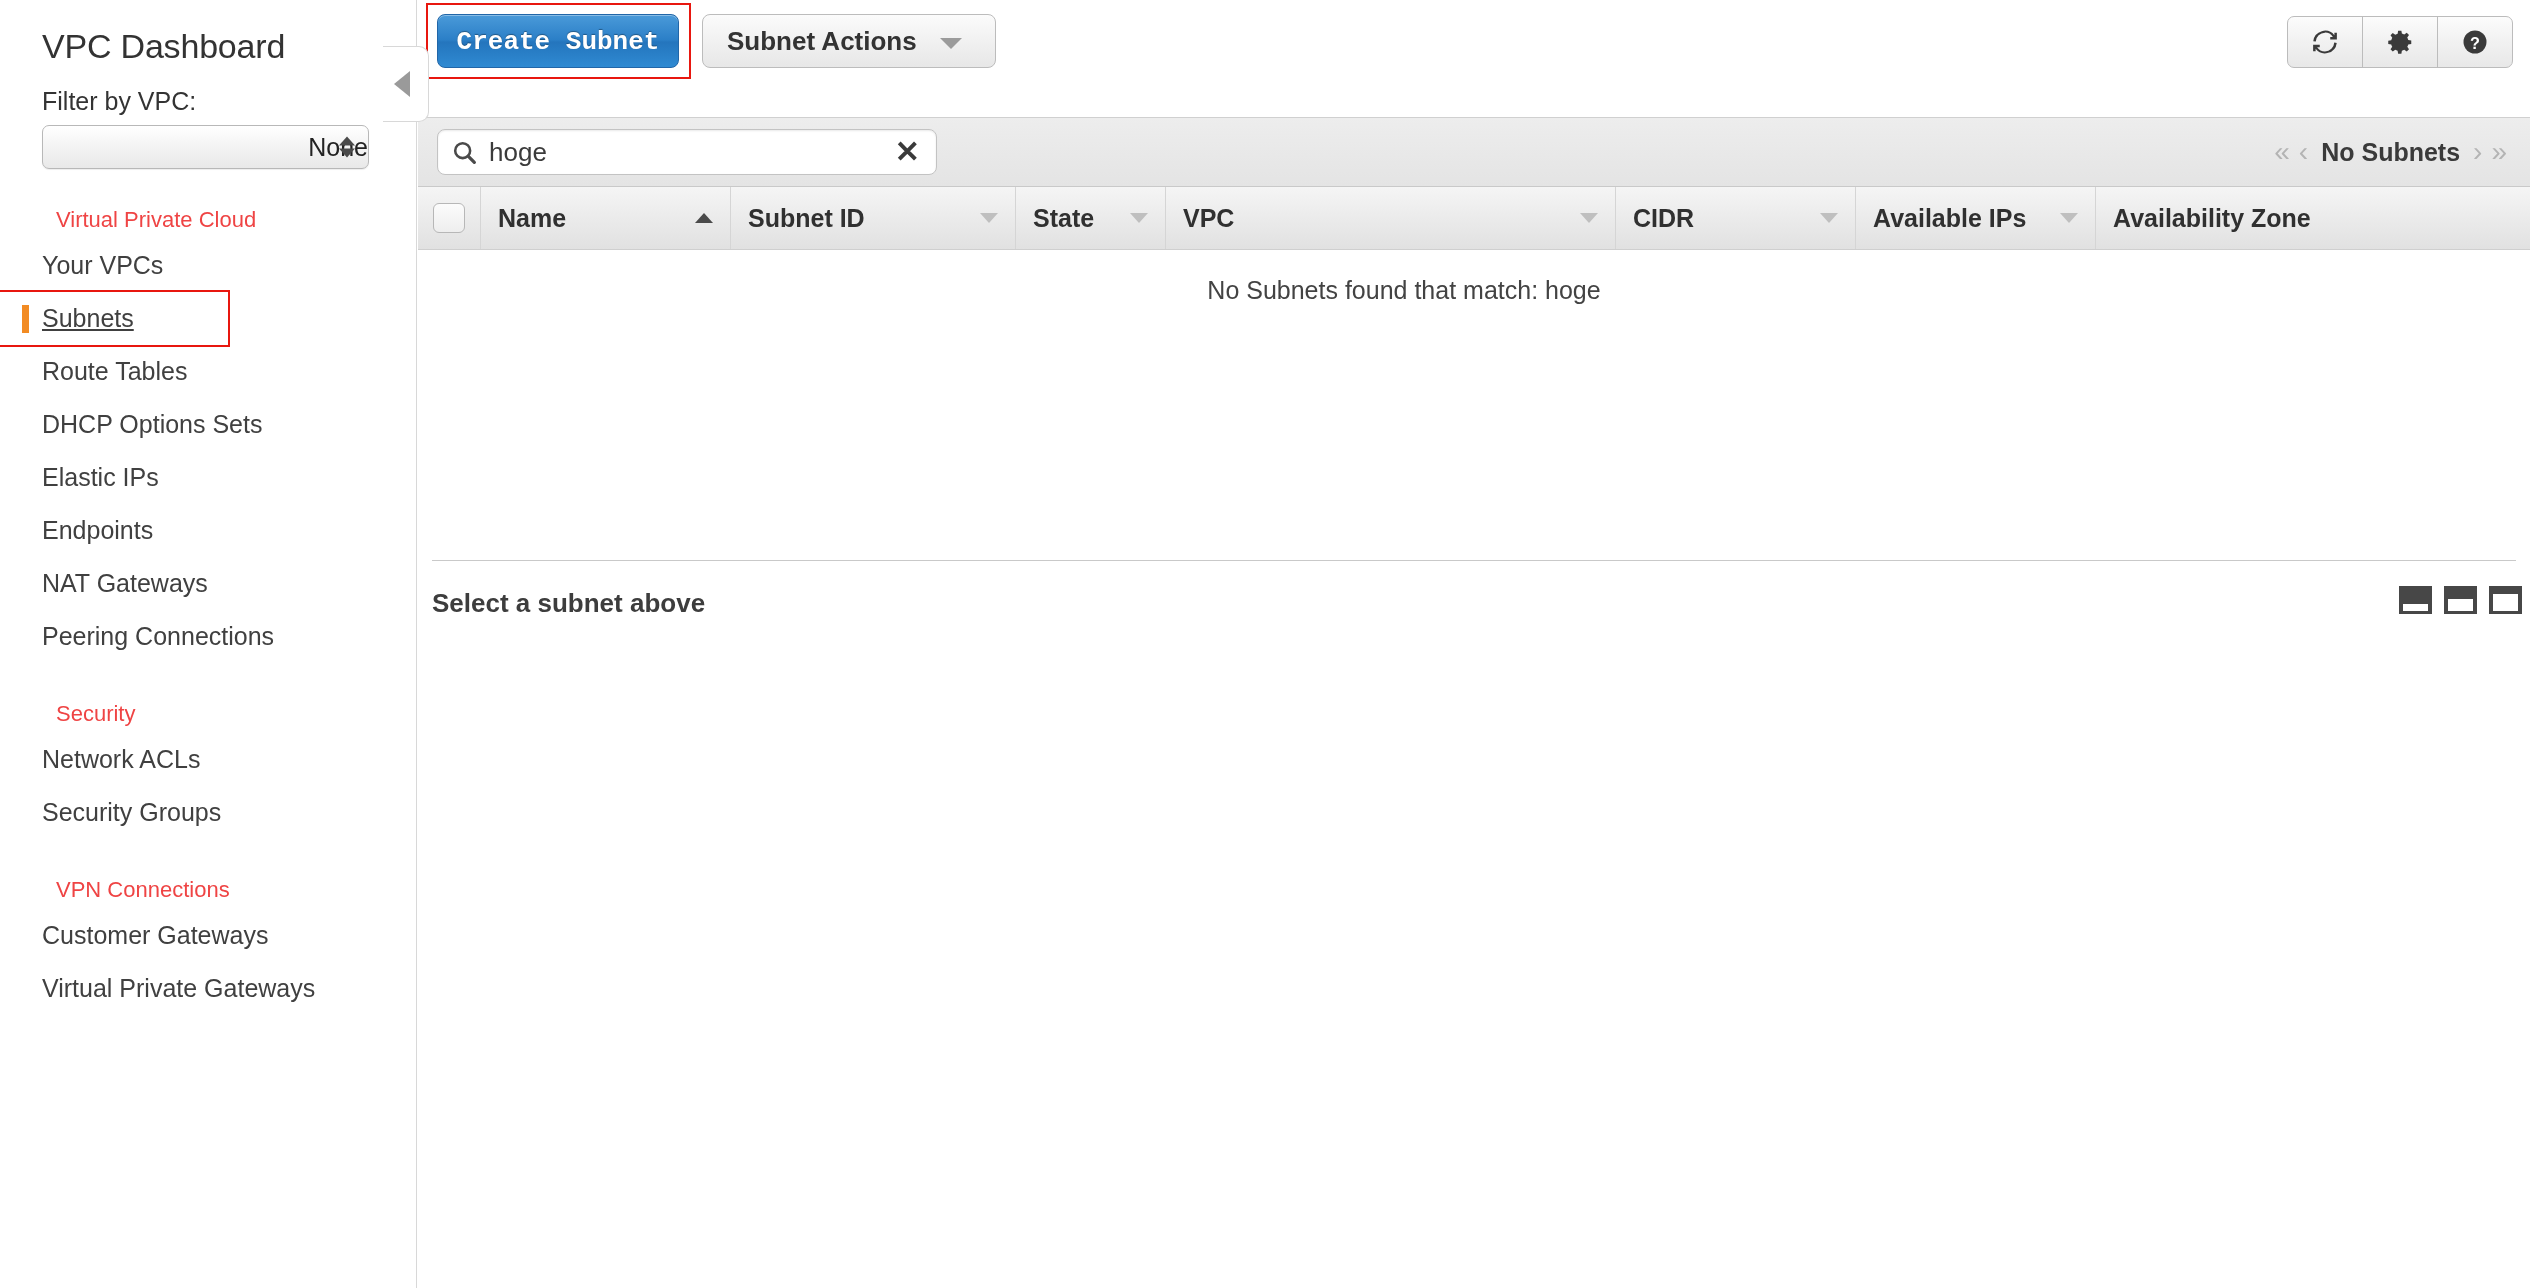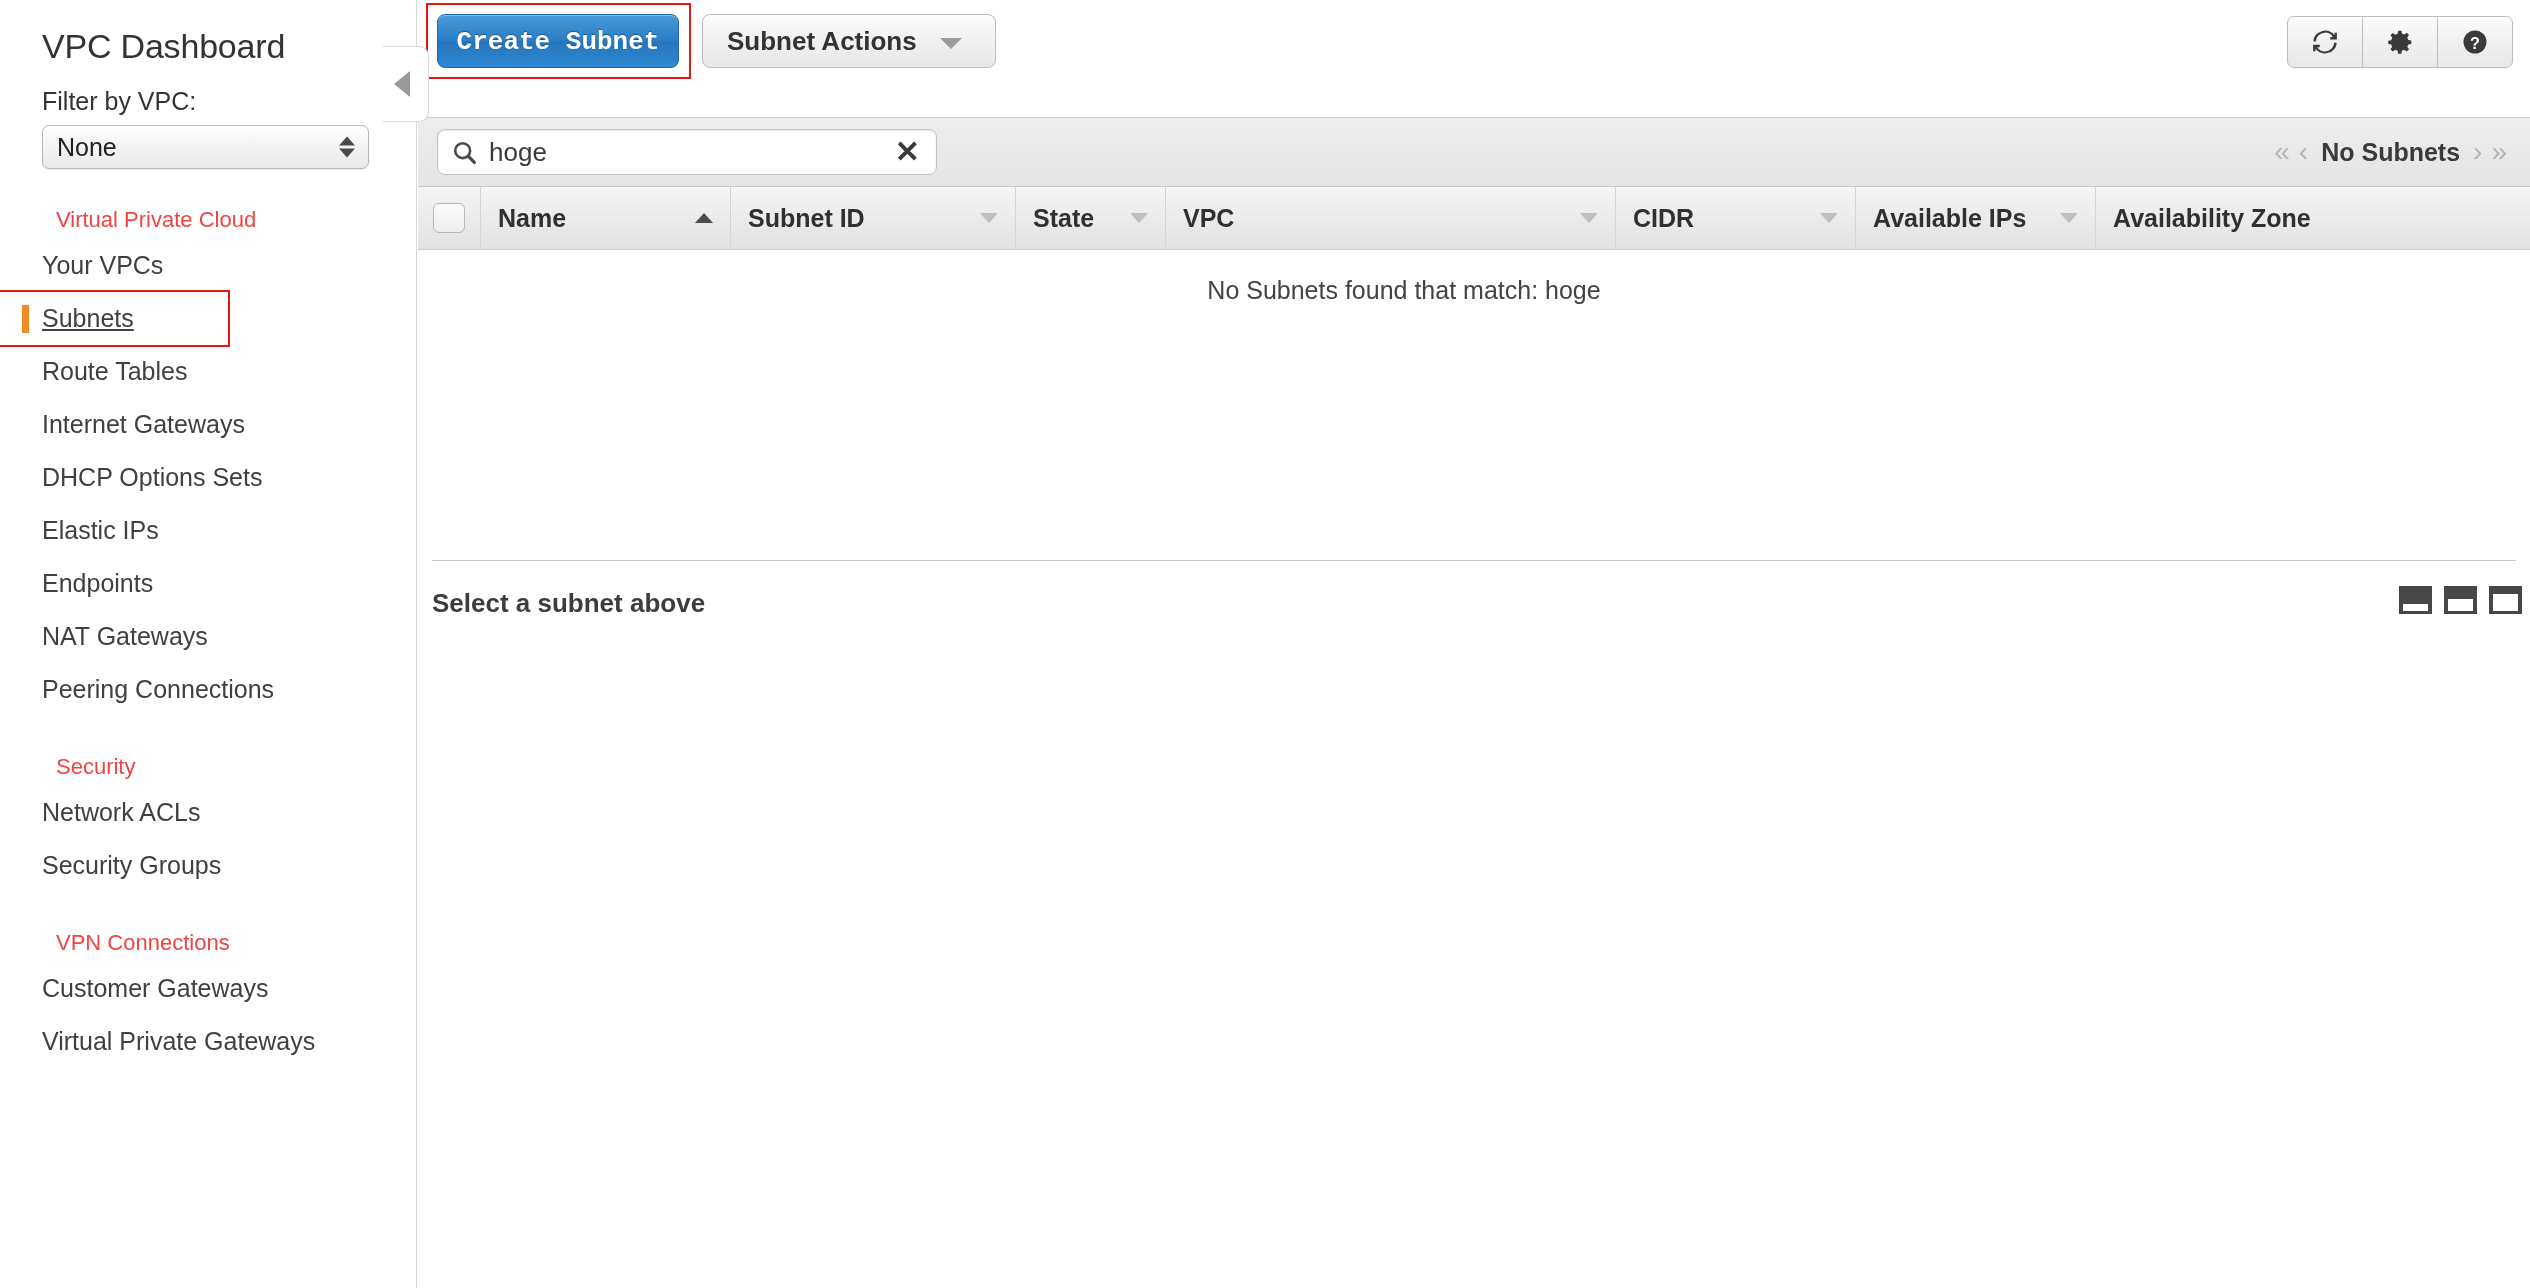--- a/index.html
+++ b/index.html
@@ -32,20 +32,21 @@
     padding: 27px 0 0 42px;
     letter-spacing: -0.2px;
   }
   #filter-label {
     font-size: 25px;
     color: #333333;
     padding: 21px 0 0 42px;
   }
   #vpc-filter-wrap {
     padding: 9px 0 0 42px;
+    text-align: right;
   }
   .select-box {
     width: 327px;
     height: 44px;
     box-sizing: border-box;
     border: 1px solid #b8b8b8;
     border-radius: 7px;
     background: linear-gradient(to bottom, #ffffff 0%, #f2f2f2 55%, #e9e9e9 100%);
     position: relative;
     font-size: 25px;
@@ -391,21 +392,20 @@
         <span class="tri-dn"></span>
       </span>
     </div>
   </div>
 
   <div id="nav-sections">
       <div class="nav-group-title">Virtual Private Cloud</div>
       <div class="nav-item">Your VPCs</div>
       <div class="nav-item active annotated">Subnets</div>
       <div class="nav-item">Route Tables</div>
-      <div class="nav-item">Internet Gateways</div>
       <div class="nav-item">DHCP Options Sets</div>
       <div class="nav-item">Elastic IPs</div>
       <div class="nav-item">Endpoints</div>
       <div class="nav-item">NAT Gateways</div>
       <div class="nav-item">Peering Connections</div>
       <div class="nav-group-title">Security</div>
       <div class="nav-item">Network ACLs</div>
       <div class="nav-item">Security Groups</div>
       <div class="nav-group-title">VPN Connections</div>
       <div class="nav-item">Customer Gateways</div>

